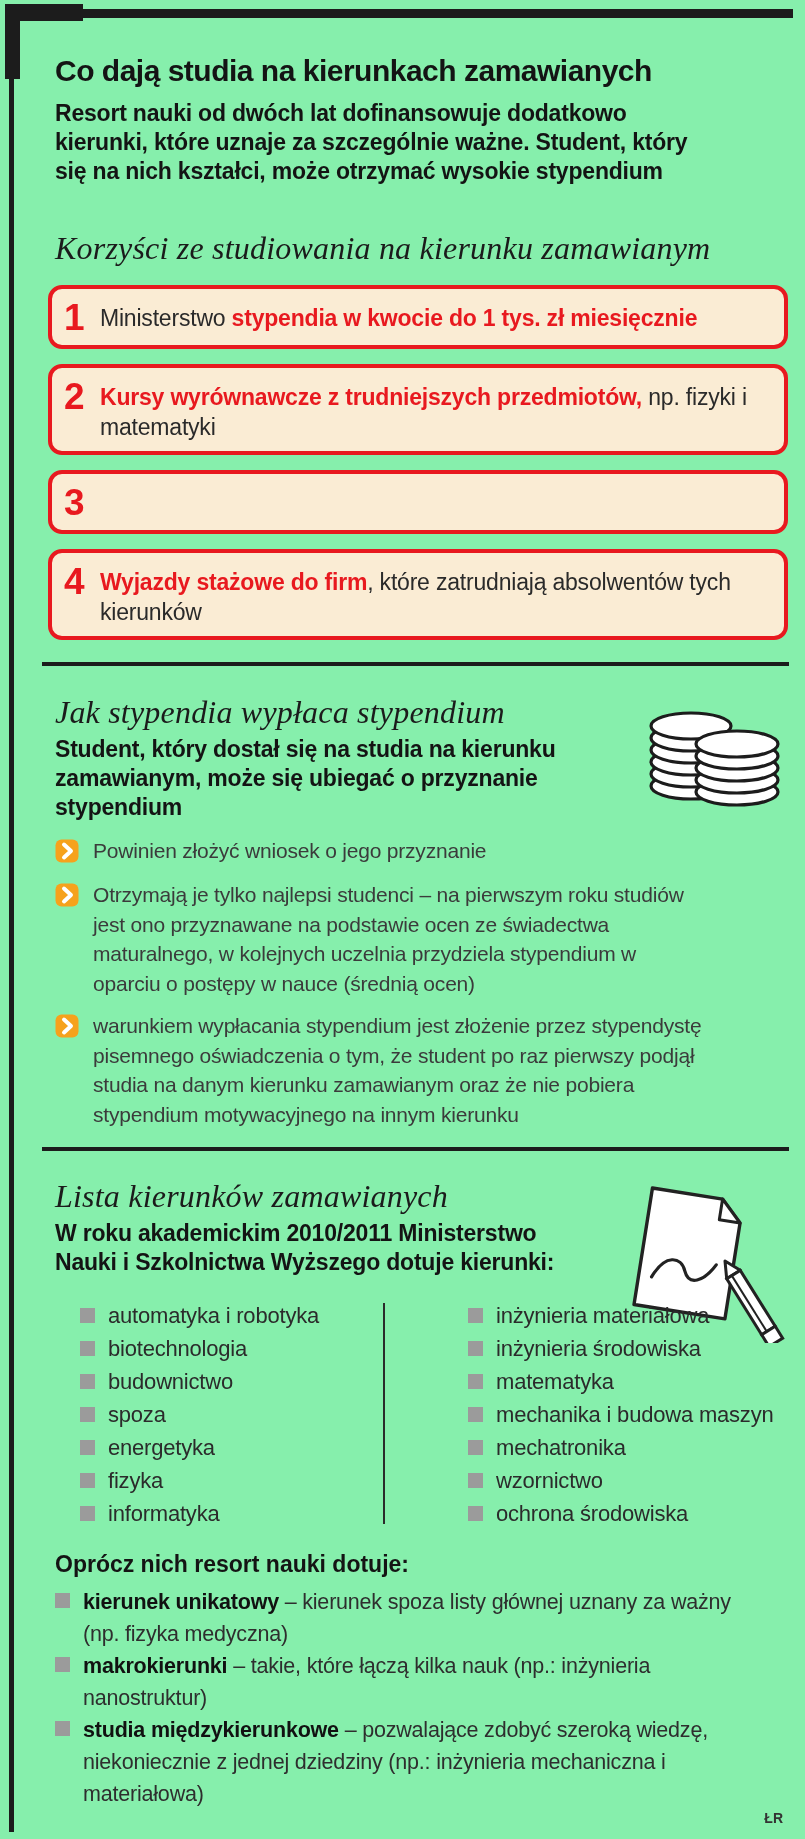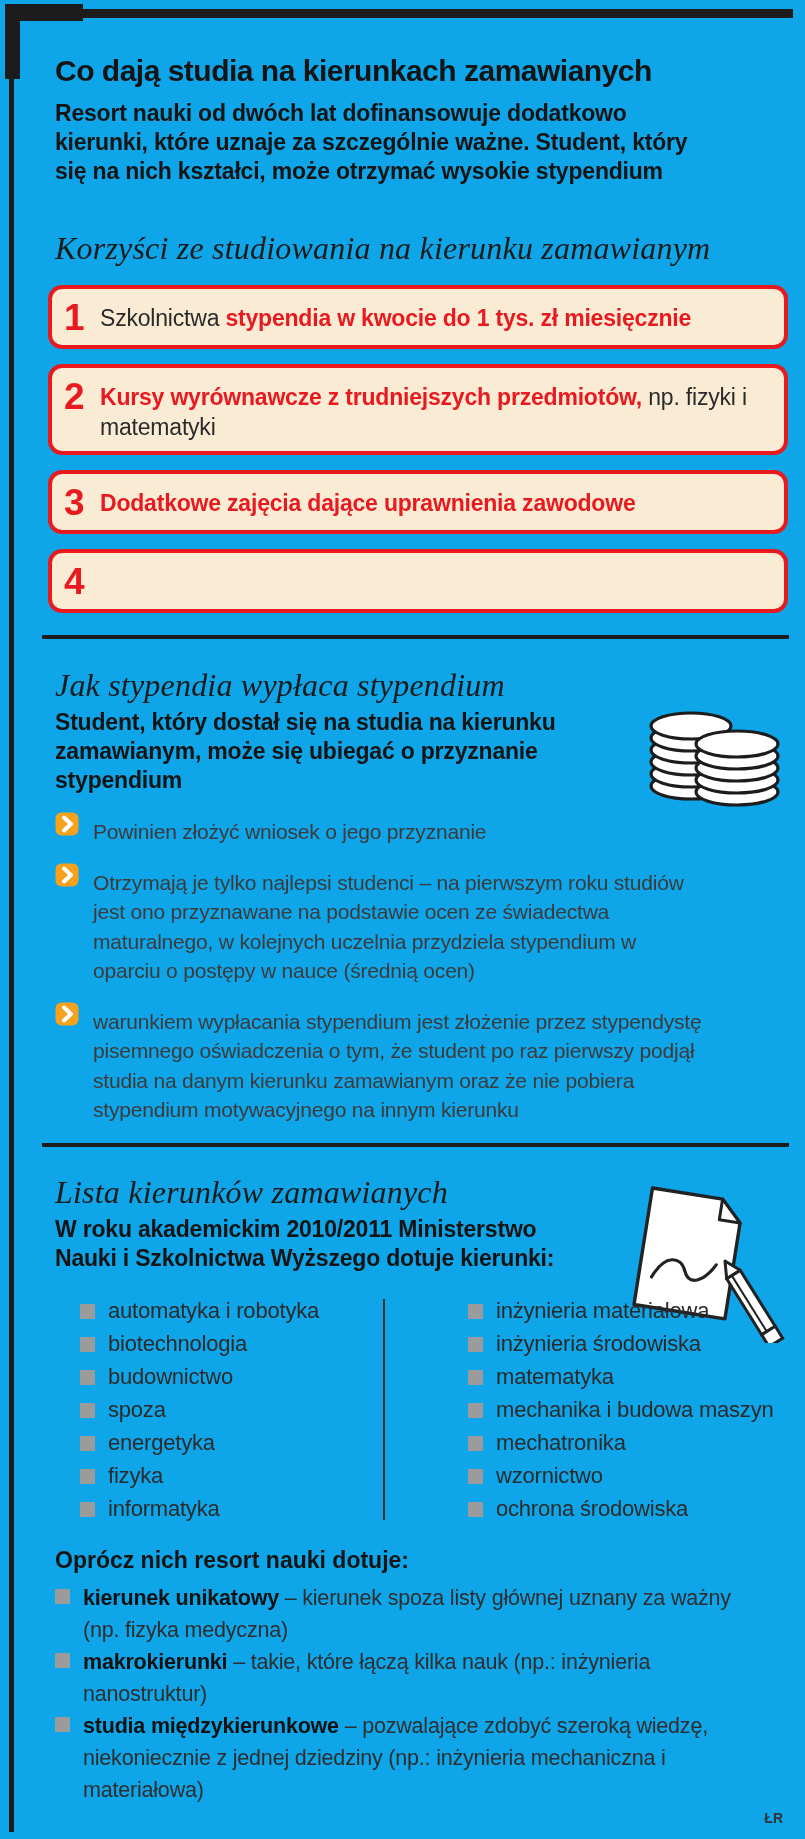--- a/index.html
+++ b/index.html
@@ -1,17 +1,17 @@
 <!DOCTYPE html>
 <html><head>
 <meta charset="utf-8">
 <style>
   html,body{margin:0;padding:0;background:#ffffff;}
   body{width:805px;height:1839px;font-family:"Liberation Sans",sans-serif;color:#1a1a1a;}
-  .page{position:relative;width:805px;height:1839px;overflow:hidden;background:#0ea5e9;}
+  .page{position:relative;width:805px;height:1839px;overflow:hidden;background:#86efac;}
 
   
   .corner-h{position:absolute;left:5px;top:4px;width:78px;height:17px;background:#1c1c1c;}
   .corner-v{position:absolute;left:5px;top:4px;width:15px;height:75px;background:#1c1c1c;}
   .top-bar{position:absolute;left:20px;top:9px;width:773px;height:9px;background:#1c1c1c;}
   .left-rule{position:absolute;left:9px;top:70px;width:5px;height:1762px;background:#1c1c1c;}
 
   .content{position:absolute;left:55px;top:42px;width:733px;}
 
   .title{font-size:30px;font-weight:bold;letter-spacing:-0.5px;line-height:34px;margin-top:12px;color:#141414;}
@@ -29,21 +29,21 @@
   .divider{margin-left:-13px;width:747px;height:4px;background:#1c1c1c;}
   .div1{margin-top:22px;} .div2{margin-top:18px;}
 
   .stipend-head{margin-top:31px;}
   .intro{font-size:23px;font-weight:bold;line-height:29px;margin-top:8px;width:610px;letter-spacing:-0.2px;color:#141414;}
 
   .chevrons{margin-top:14px;}
   .chev-item{display:flex;align-items:flex-start;}
   .chev-item + .chev-item{margin-top:13px;}
   .chev-icon{flex:0 0 24px;margin-right:14px;margin-top:3px;}
-  .chev-text{font-size:21px;line-height:29.5px;color:#3b3b3b;width:612px;letter-spacing:-0.2px;margin-top:8px;}
+  .chev-text{font-size:21px;line-height:29.5px;color:#3b3b3b;width:612px;letter-spacing:-0.2px;}
 
   .fields-head{margin-top:30px;}
   .cols{margin-top:22px;display:flex;}
   .col-left{width:328px;}
   .col-vline{width:2px;background:#2b2b2b;margin:4px 0 6px 0;}
   .col-right{margin-left:58px;}
   .li-row{display:flex;align-items:center;height:33px;font-size:22px;color:#2b2b2b;letter-spacing:-0.2px;white-space:nowrap;padding-left:25px;}
   .sq{display:inline-block;width:15px;height:15px;background:#9b9b9b;margin-right:13px;flex:0 0 15px;}
 
   .extra-head{margin-top:20px;font-size:23px;font-weight:bold;line-height:28px;color:#141414;}
@@ -105,35 +105,35 @@
 
   <div class="content">
 
     <div class="title">Co dają studia na kierunkach zamawianych</div>
     <div class="lead">Resort nauki od dwóch lat dofinansowuje dodatkowo kierunki, które uznaje za szczególnie ważne. Student, który się na nich kształci, może otrzymać wysokie stypendium</div>
 
     <div class="serif-head benefits-head">Korzyści ze studiowania na kierunku zamawianym</div>
 
     <div class="nbox mt22">
       <div class="num">1</div>
-      <div class="btxt"><span>Szkolnictwa </span><span class="hl">stypendia w kwocie do 1 tys. zł miesięcznie</span><span></span></div>
+      <div class="btxt"><span>Ministerstwo </span><span class="hl">stypendia w kwocie do 1 tys. zł miesięcznie</span><span></span></div>
     </div>
 
     <div class="nbox mt15">
       <div class="num">2</div>
       <div class="btxt"><span></span><span class="hl">Kursy wyrównawcze z trudniejszych przedmiotów,</span><span> np. fizyki i matematyki</span></div>
     </div>
 
     <div class="nbox mt15">
       <div class="num">3</div>
-      <div class="btxt"><span></span><span class="hl">Dodatkowe zajęcia dające uprawnienia zawodowe</span><span></span></div>
     </div>
 
     <div class="nbox mt15">
       <div class="num">4</div>
+      <div class="btxt"><span></span><span class="hl">Wyjazdy stażowe do firm</span><span>, które zatrudniają absolwentów tych kierunków</span></div>
     </div>
 
     <div class="divider div1"></div>
 
     <div class="serif-head stipend-head">Jak stypendia wypłaca stypendium</div>
     <div class="intro">Student, który dostał się na studia na kierunku zamawianym, może się ubiegać o przyznanie stypendium</div>
 
     <div class="chevrons">
       <div class="chev-item">
         <span class="chev-icon"><svg width="24" height="24" viewBox="0 0 24 24">

